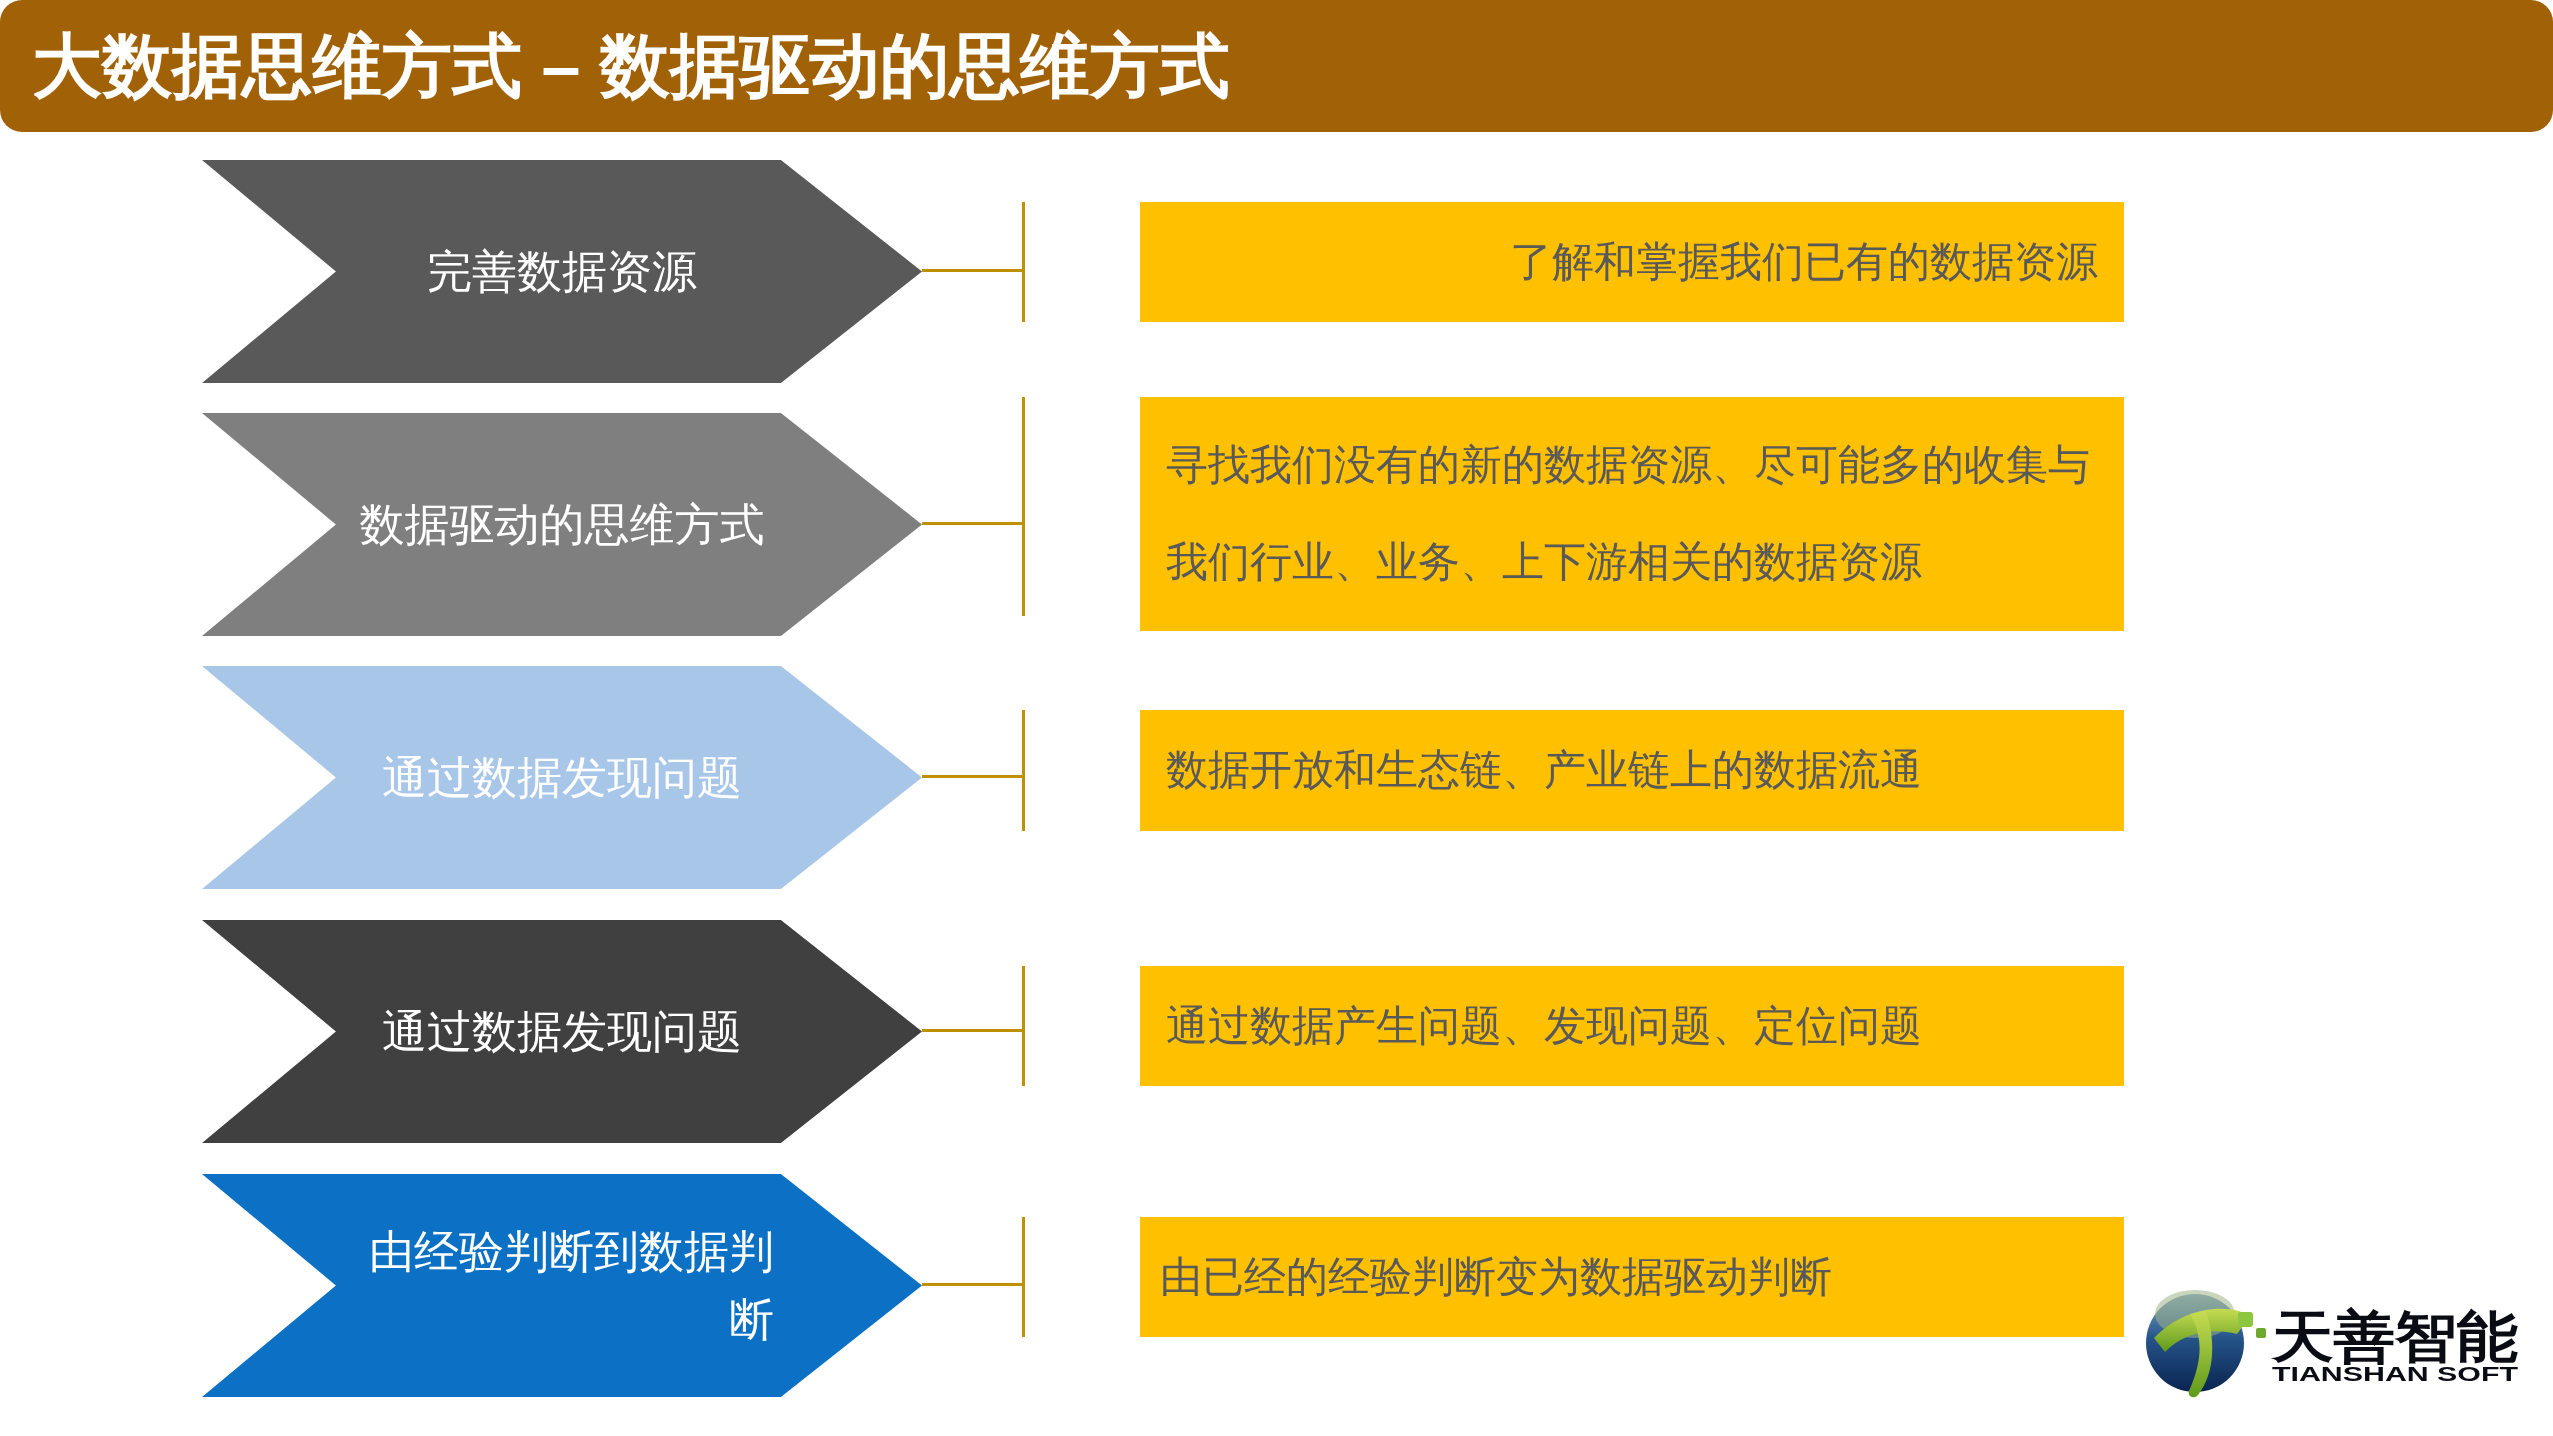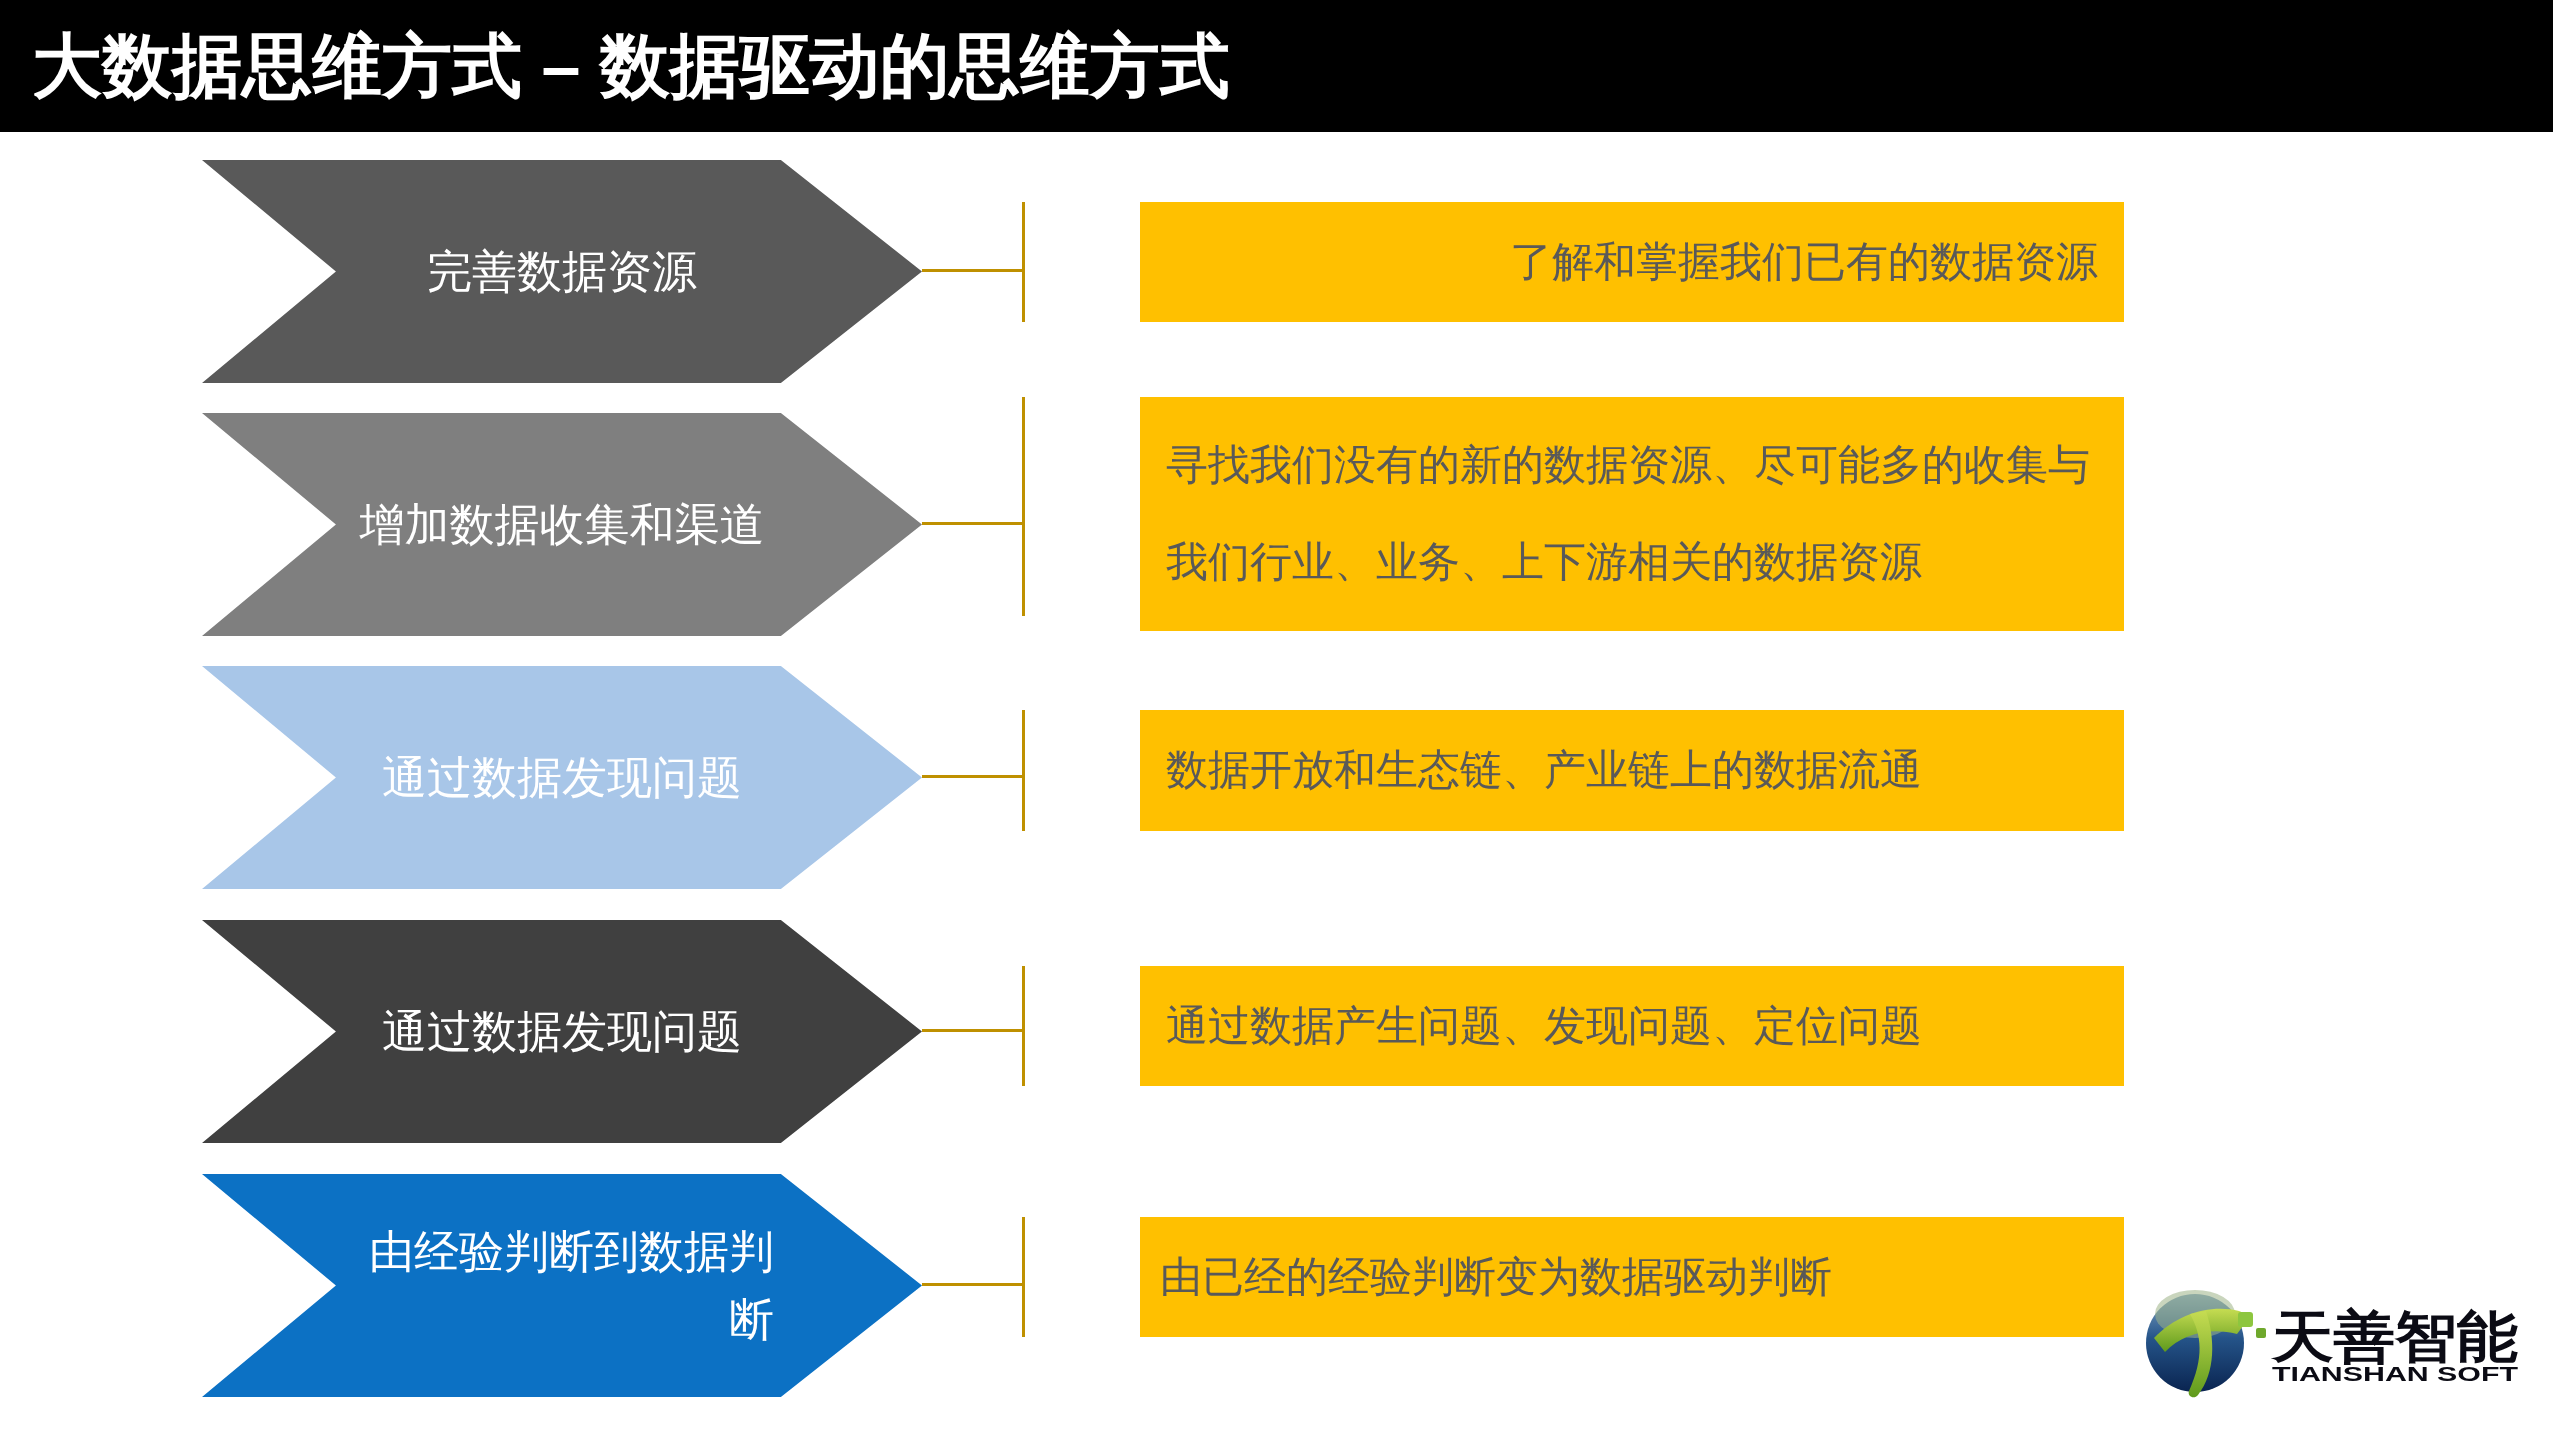--- a/index.html
+++ b/index.html
@@ -36,35 +36,35 @@
   .desc-text{
     font-size:42px;line-height:2.3;color:#595959;
   }
   .logo{position:absolute;left:2140px;top:1240px;width:400px;height:192px;}
 </style>
 </head>
 <body>
 
 <div id="slide">
 
-  <div class="title-bar" style="background: #000000;">
+  <div class="title-bar" style="background: #a16207; border-radius: 22px;">
     <div class="title-text">大数据思维方式 – 数据驱动的思维方式</div>
   </div>
 
   <div class="arrow" style="top: 160px; background: rgb(89, 89, 89);">
     <span class="arrow-label" style="color: rgb(255, 255, 255);">完善数据资源</span>
   </div>
   <div class="hline" style="top: 269px; background: rgb(191, 144, 0);"></div>
   <div class="vline" style="top: 202px; height: 120px; background: rgb(191, 144, 0);"></div>
   <div class="desc-box" style="top: 202px; height: 120px; background: rgb(255, 192, 0); justify-content: flex-end;">
     <span class="desc-text" style="color: rgb(89, 89, 89);">了解和掌握我们已有的数据资源</span>
   </div>
 
   <div class="arrow" style="top: 413px; background: rgb(127, 127, 127);">
-    <span class="arrow-label" style="color: rgb(255, 255, 255);">增加数据收集和渠道</span>
+    <span class="arrow-label" style="color: rgb(255, 255, 255);">数据驱动的思维方式</span>
   </div>
   <div class="hline" style="top: 522px; background: rgb(191, 144, 0);"></div>
   <div class="vline" style="top: 397px; height: 219px; background: rgb(191, 144, 0);"></div>
   <div class="desc-box" style="top: 397px; height: 234px; background: rgb(255, 192, 0);">
     <span class="desc-text" style="color: rgb(89, 89, 89);">寻找我们没有的新的数据资源、尽可能多的收集与我们行业、业务、上下游相关的数据资源</span>
   </div>
 
   <div class="arrow" style="top: 666px; background: rgb(168, 198, 232);">
     <span class="arrow-label" style="color: rgb(255, 255, 255);">通过数据发现问题</span>
   </div>

